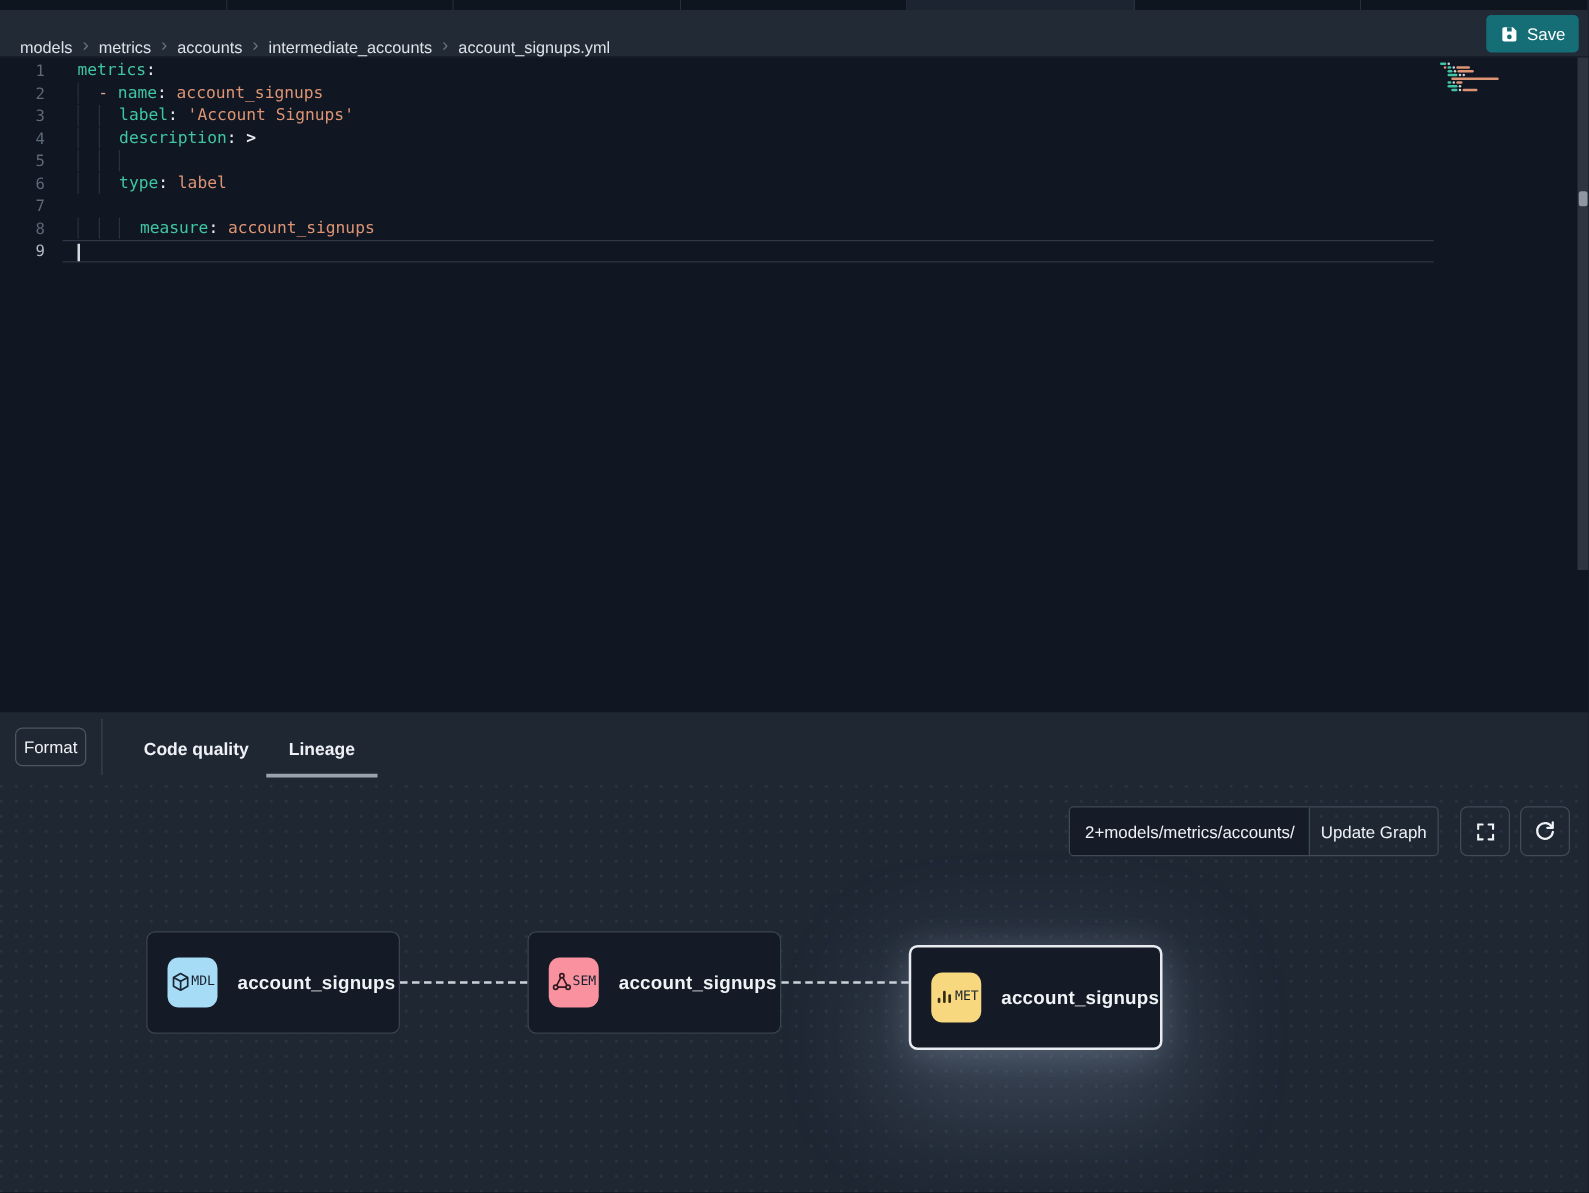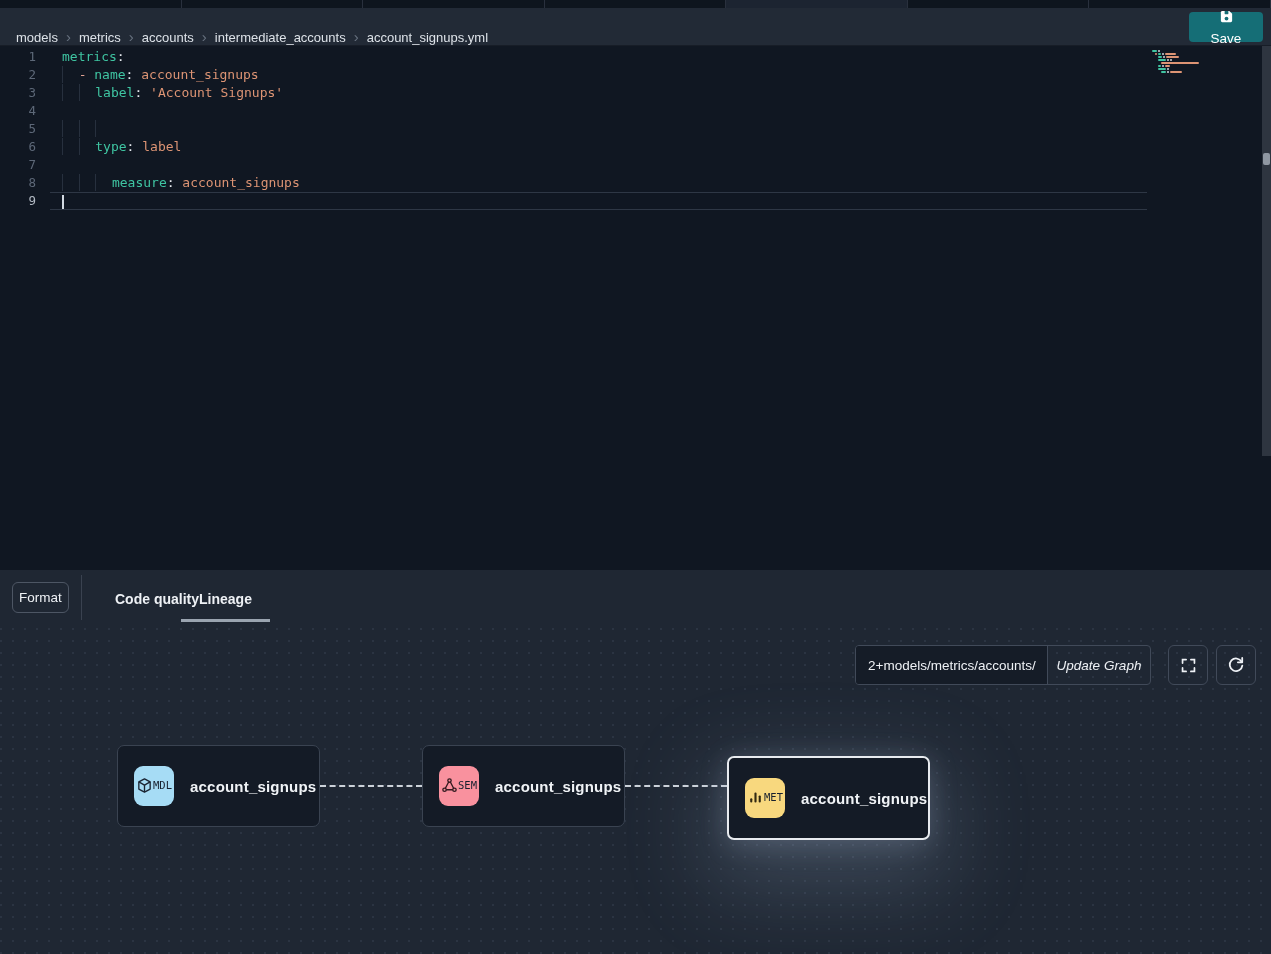--- a/index.html
+++ b/index.html
@@ -12,21 +12,21 @@
   .top-tab.active{background:#1c2431;}
 
   
   .crumb-bar{position:absolute;top:8px;left:0;width:1271px;height:38px;background:#222a36;
              display:flex;align-items:flex-end;padding:0 16px;box-sizing:border-box;
              border-bottom:1px solid #171d27;}
   .crumb{color:#dde2e8;font-size:13px;cursor:default;}
   .crumb-sep{color:#67717f;font-size:15px;margin:0 8px;line-height:1;position:relative;top:-1px;}
   .save-btn{position:absolute;right:8px;top:4px;height:30px;width:74px;background:#156e76;
             border:none;border-radius:4px;color:#fff;font-size:13.5px;font-family:"Liberation Sans",sans-serif;
-            display:flex;align-items:center;justify-content:center;gap:7px;cursor:pointer;flex-direction:column;}
+            display:flex;align-items:center;justify-content:center;gap:7px;cursor:pointer;}
 
   
   .editor{position:absolute;top:46px;left:0;width:1271px;height:524px;background:#101722;
           font-family:"DejaVu Sans Mono",monospace;font-size:13px;}
   .lines{position:absolute;top:2px;left:0;right:0;}
   .line{display:flex;height:18px;line-height:18px;}
   .gutter{flex:0 0 36px;text-align:right;color:#5d6878;font-size:12.5px;}
   .line.current .gutter{color:#b3bac4;}
   .cwrap{position:relative;margin-left:14px;width:1097px;box-sizing:border-box;padding-left:12px;height:18px;}
   .line.current .cwrap{border-top:1px solid #2e3745;border-bottom:1px solid #2e3745;}
@@ -51,37 +51,37 @@
   .vscroll{position:absolute;right:0;top:0;width:9px;height:410px;background:#2e3540;}
   .vhandle{position:absolute;top:107px;left:1px;width:7px;height:12px;background:#8f97a2;border-radius:2px;}
 
   
   .panel{position:absolute;top:570px;left:0;width:1271px;height:384px;background:#1f2733;}
   .tabrow{position:absolute;top:0;left:0;right:0;height:58px;}
   .format-btn{position:absolute;left:12px;top:12px;width:57px;height:31px;background:transparent;
               border:1px solid #4d5664;border-radius:6px;color:#eef1f5;font-size:13.5px;
               font-family:"Liberation Sans",sans-serif;display:flex;align-items:center;justify-content:center;cursor:pointer;}
   .tdiv{position:absolute;left:81px;top:5px;width:1px;height:45px;background:#3a4250;}
-  .ptabs{position:absolute;left:115px;top:0;height:58px;display:flex;}
+  .ptabs{position:absolute;left:115px;top:0;height:58px;display:flex;gap:32px;}
   .ptab{position:relative;height:58px;display:flex;align-items:center;color:#eef1f5;
         font-size:14px;font-weight:700;cursor:pointer;}
   .ptab.active::after{content:"";position:absolute;left:-18px;right:-18px;bottom:6px;height:3px;background:#9aa4b0;}
 
   
   .canvas{position:absolute;top:58px;left:0;right:0;bottom:0;
           background-image:radial-gradient(#2b3442 1px, rgba(0,0,0,0) 1.3px);
           background-size:12px 12px;background-position:7px 7px;}
 
   
   .ctrl-group{position:absolute;left:855px;top:17px;height:40px;display:flex;
               border:1px solid #414a59;border-radius:4px;overflow:hidden;box-sizing:border-box;}
   .selector{width:192px;background:#151c27;color:#eef1f5;font-size:13.5px;display:flex;
             align-items:center;padding:0 12px;box-sizing:border-box;border-right:1px solid #414a59;cursor:text;}
   .update-btn{width:102px;background:transparent;border:none;color:#eef1f5;font-size:13.5px;
-              font-family:"Liberation Sans",sans-serif;display:flex;align-items:center;justify-content:center;cursor:pointer;font-style:italic;}
+              font-family:"Liberation Sans",sans-serif;display:flex;align-items:center;justify-content:center;cursor:pointer;}
   .icon-btn{position:absolute;top:17px;width:40px;height:40px;background:transparent;
             border:1px solid #414a59;border-radius:6px;display:flex;align-items:center;
             justify-content:center;cursor:pointer;box-sizing:border-box;}
   .icon-btn.fs{left:1168px;}
   .icon-btn.rf{left:1216px;}
 
   
   .node{position:absolute;top:117px;width:203px;height:82px;background:#141b26;
         border:1px solid #3a4351;border-radius:7px;display:flex;align-items:center;
         padding-left:16px;box-sizing:border-box;cursor:pointer;}
@@ -150,20 +150,23 @@
           </div>
         </div>
         <div class="line">
           <div class="gutter">3</div>
           <div class="cwrap">
             <div class="content"><span class="g"></span><span class="g"></span><span class="tk-k">label</span><span class="tk-p">:</span><span class="tk-v"> 'Account Signups'</span></div>
           </div>
         </div>
         <div class="line">
           <div class="gutter">4</div>
+          <div class="cwrap">
+            <div class="content"><span class="g"></span><span class="g"></span><span class="tk-k">description</span><span class="tk-p">:</span><span class="tk-o"> &gt;</span></div>
+          </div>
         </div>
         <div class="line">
           <div class="gutter">5</div>
           <div class="cwrap">
             <div class="content"><span class="g"></span><span class="g"></span><span class="g"></span></div>
           </div>
         </div>
         <div class="line">
           <div class="gutter">6</div>
           <div class="cwrap">

